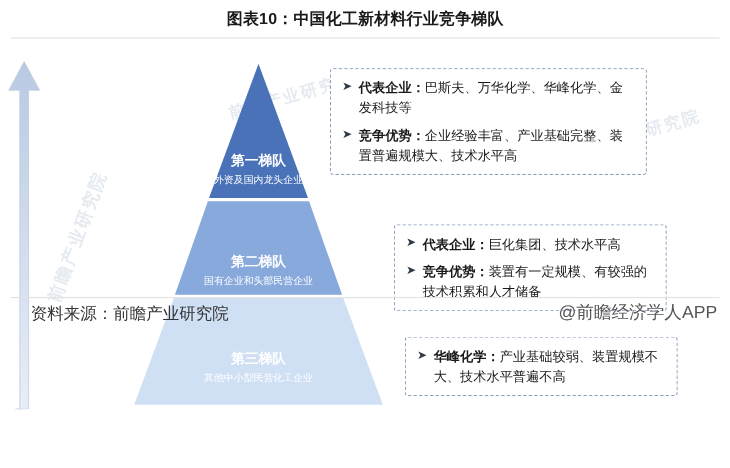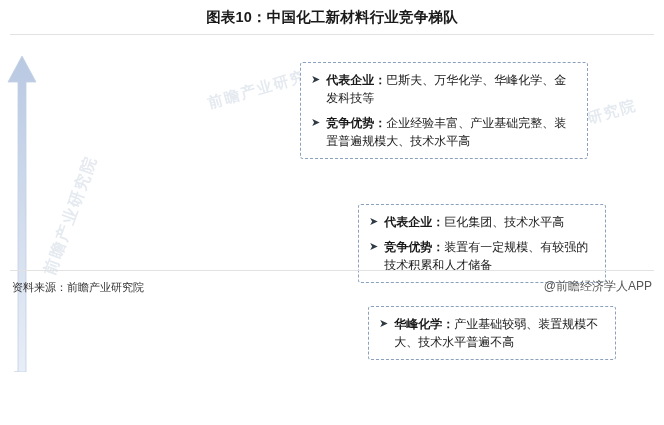--- a/index.html
+++ b/index.html
@@ -41,30 +41,30 @@
   .bottom-rule {
     position: absolute;
     bottom: 34px;
     left: 10px;
     width: 644px;
     height: 1px;
     background: #e2e2e2;
   }
   .source {
     position: absolute;
-    left: 12px;
+    left: 28px;
     bottom: 10px;
-    font-size: 11px;
+    font-size: 15px;
     color: #333;
   }
   .brand {
     position: absolute;
     right: 12px;
     bottom: 10px;
-    font-size: 12px;
+    font-size: 16px;
     color: #555;
   }
 
   
   .wm {
     position: absolute;
     color: rgba(170, 185, 205, 0.30);
     font-size: 15px;
     font-weight: bold;
     letter-spacing: 2px;
@@ -166,20 +166,39 @@
       <defs>
         <linearGradient id="agrad" x1="0" y1="1" x2="0" y2="0">
           <stop offset="0%" stop-color="#e8eef7"></stop>
           <stop offset="100%" stop-color="#b9c9e2"></stop>
         </linearGradient>
       </defs>
       <polygon points="8,320 20,320 20,30 30,30 16,4 2,30 12,30 12,320" fill="url(#agrad)" stroke="#c2cfe3" stroke-width="0.8"></polygon>
     </svg>
   </div>
 
+  <div class="pyramid">
+    <svg class="pyr-svg" width="230" height="320" viewBox="0 0 230 320">
+      <polygon points="115,8 160,130 70,130" fill="#4a72b8"></polygon>
+      <polygon points="69,133 161,133 191,218 39,218" fill="#88a9dc"></polygon>
+      <polygon points="38,221 192,221 228,318 2,318" fill="#cfe0f5"></polygon>
+    </svg>
+    <div class="tier-label tier1-label">
+      <span class="tier-name">第一梯队</span>
+      <span class="tier-sub">外资及国内龙头企业</span>
+    </div>
+    <div class="tier-label tier2-label">
+      <span class="tier-name">第二梯队</span>
+      <span class="tier-sub">国有企业和头部民营企业</span>
+    </div>
+    <div class="tier-label tier3-label">
+      <span class="tier-name">第三梯队</span>
+      <span class="tier-sub">其他中小型民营化工企业</span>
+    </div>
+  </div>
 
   <div class="box box1">
     <div class="bullet">
       <span class="arrow-glyph">➤</span>
       <span class="btext"><b>代表企业：</b><span>巴斯夫、万华化学、华峰化学、金发科技等</span></span>
     </div>
     <div class="bullet">
       <span class="arrow-glyph">➤</span>
       <span class="btext"><b>竞争优势：</b><span>企业经验丰富、产业基础完整、装置普遍规模大、技术水平高</span></span>
     </div>

